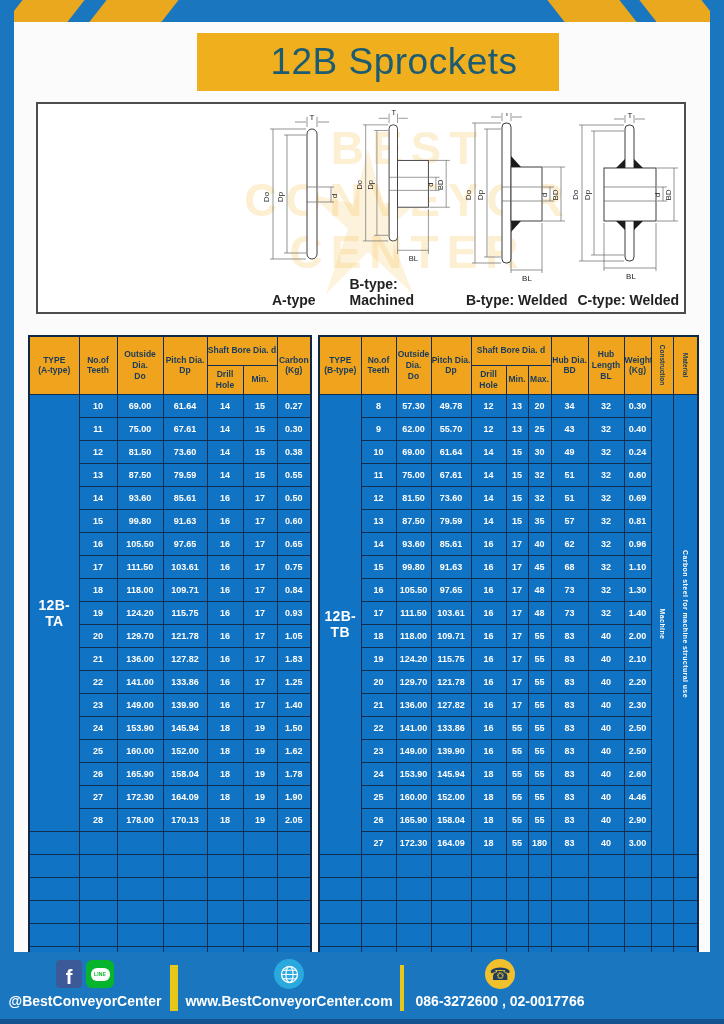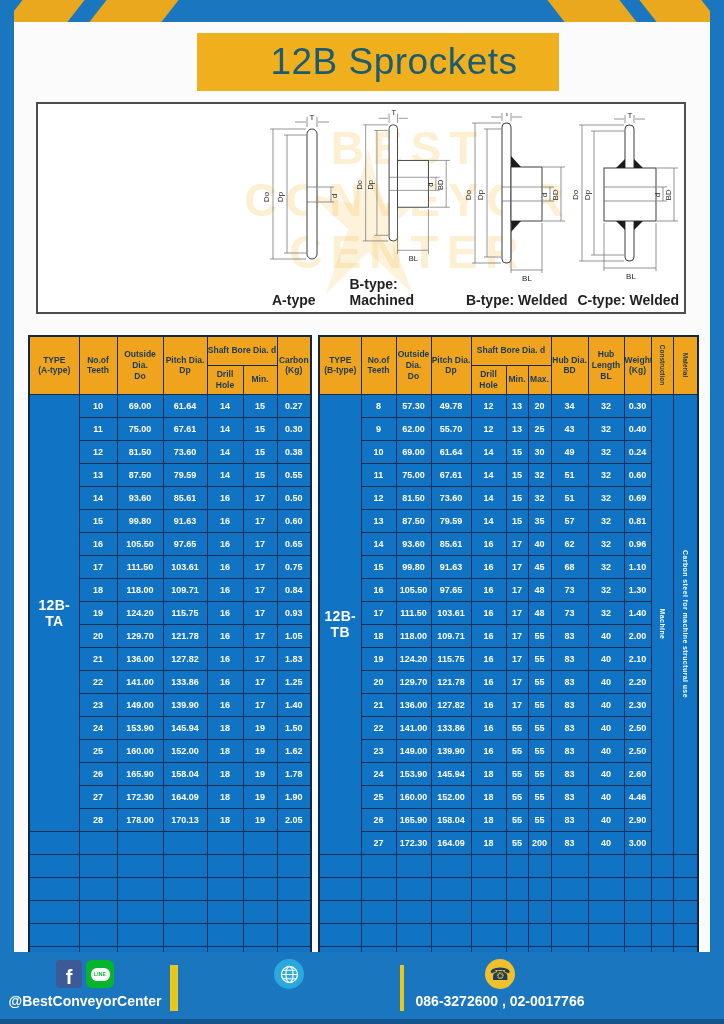--- a/index.html
+++ b/index.html
@@ -740,21 +740,21 @@
           <td>83</td>
           <td>40</td>
           <td>2.90</td>
         </tr>
         <tr>
           <td>27</td>
           <td>172.30</td>
           <td>164.09</td>
           <td>18</td>
           <td>55</td>
-          <td>200</td>
+          <td>180</td>
           <td>83</td>
           <td>40</td>
           <td>3.00</td>
         </tr>
         <tr>
           <td>&nbsp;</td>
           <td>&nbsp;</td>
           <td>&nbsp;</td>
           <td>&nbsp;</td>
           <td>&nbsp;</td>
@@ -842,20 +842,21 @@
         <div class="icon-circle icon-globe">
           <svg width="19" height="19" viewBox="0 0 19 19">
               <circle cx="9.5" cy="9.5" r="8" fill="none" stroke="#fff" stroke-width="1.3"></circle>
               <ellipse cx="9.5" cy="9.5" rx="3.6" ry="8" fill="none" stroke="#fff" stroke-width="1.1"></ellipse>
               <line x1="1.5" y1="9.5" x2="17.5" y2="9.5" stroke="#fff" stroke-width="1.1"></line>
               <line x1="2.5" y1="5.2" x2="16.5" y2="5.2" stroke="#fff" stroke-width="1.1"></line>
               <line x1="2.5" y1="13.8" x2="16.5" y2="13.8" stroke="#fff" stroke-width="1.1"></line>
             </svg>
         </div>
       </div>
+      <div class="f-text">www.BestConveyorCenter.com</div>
     </div>
     <div class="f-divider"></div>
     <div class="f-section fs4">
       <div class="f-icons">
         <div class="icon-circle icon-phone">☎</div>
       </div>
       <div class="f-text">086-3272600 , 02-0017766</div>
     </div>
   </div>
 

